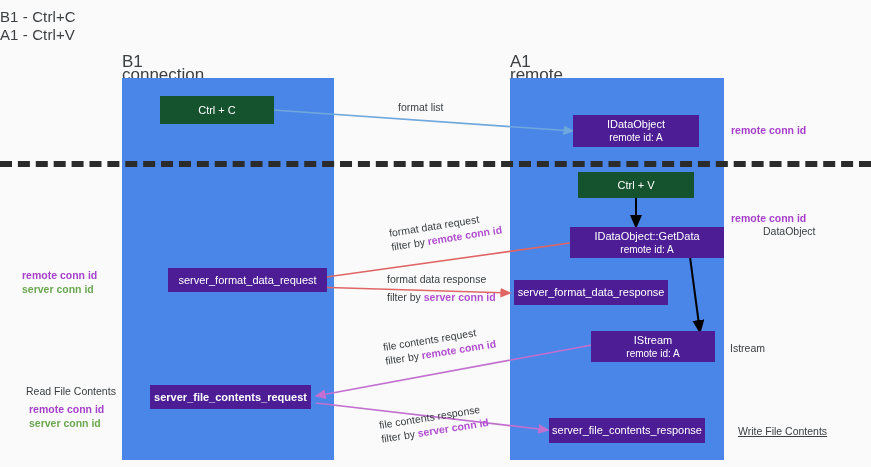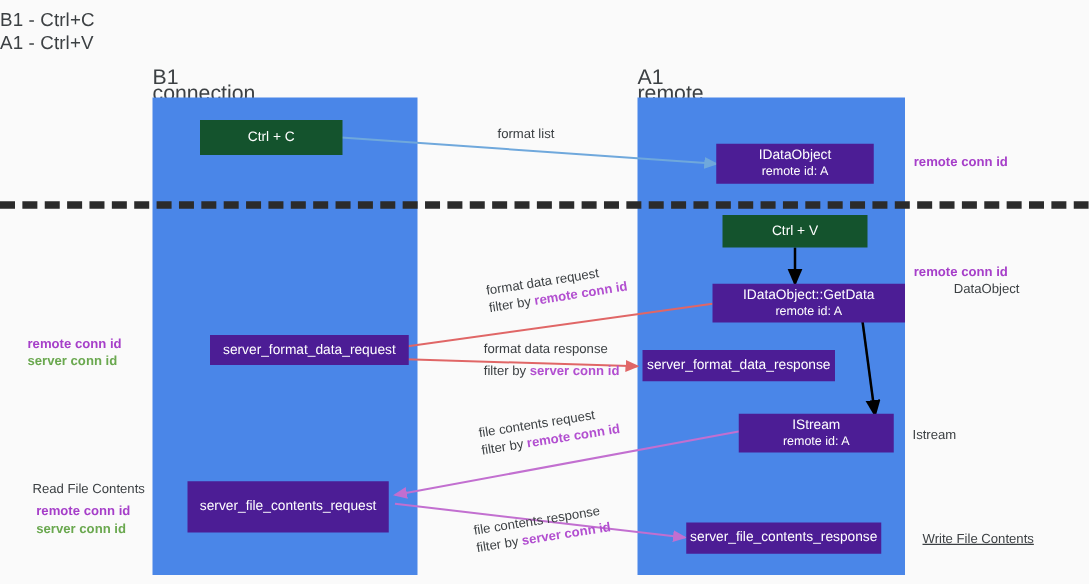--- a/index.html
+++ b/index.html
@@ -152,21 +152,21 @@
 
   <div class="abs box orange" style="left:514px;top:280px;width:154px;height:25px;">
     <div>server_format_data_response</div>
   </div>
 
   <div class="abs box orange" style="left:591px;top:331px;width:124px;height:31px;">
     <div>IStream</div>
     <div class="l2">remote id: A</div>
   </div>
 
-  <div class="abs box orange" style="left:150px;top:385px;width:161px;height:41px;">
+  <div class="abs box orange" style="left:150px;top:385px;width:161px;height:24px;font-weight:bold;">
     <div>server_file_contents_request</div>
   </div>
 
   <div class="abs box orange" style="left:549px;top:418px;width:156px;height:25px;">
     <div>server_file_contents_response</div>
   </div>
 
   <div class="abs edge-label" style="left:398px;top:100px;">
     <span>format list</span>
   </div>

